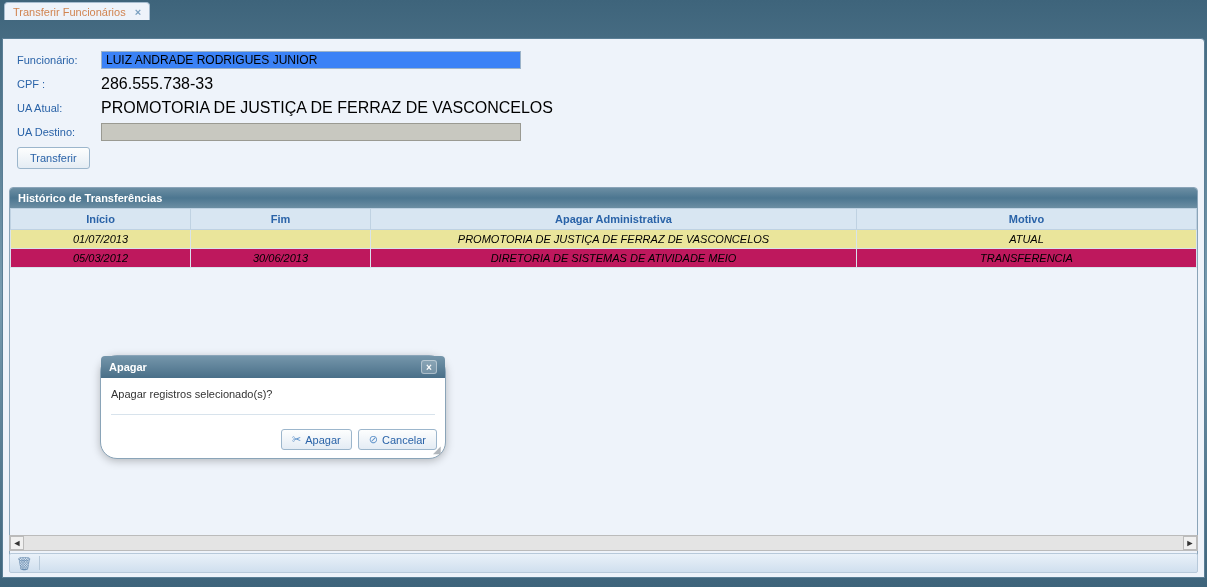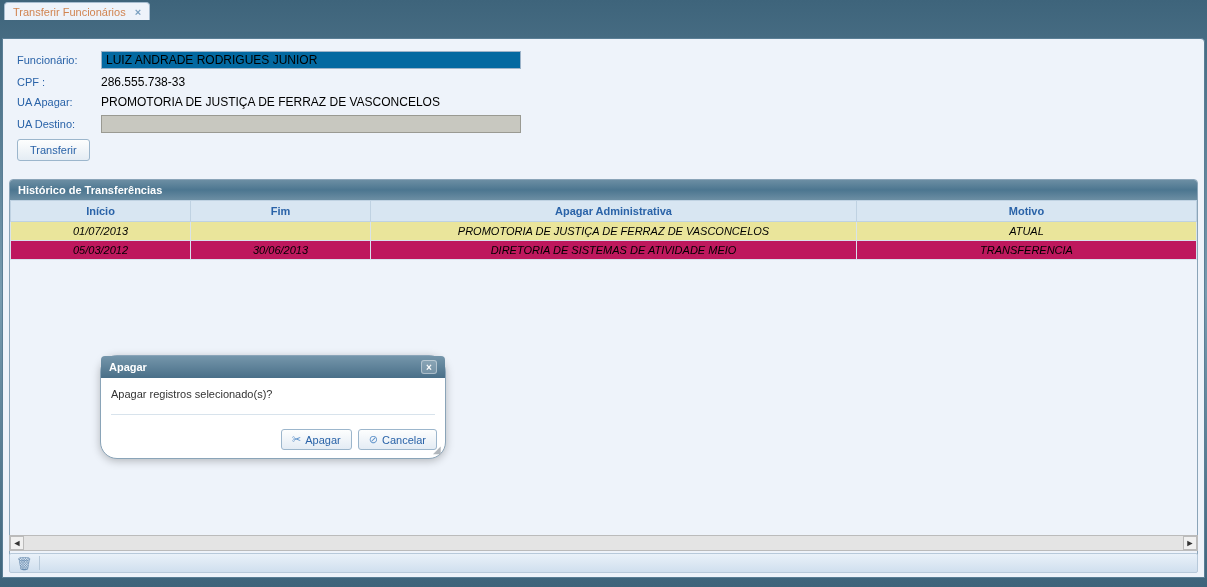--- a/index.html
+++ b/index.html
@@ -43,24 +43,24 @@
     height: 540px;
     position: relative;
   }
   .form-area { padding: 12px 14px 6px 14px; }
   .form-row { display: flex; align-items: center; margin-bottom: 6px; }
   .form-label {
     width: 84px;
     color: #2a63a8;
     font-size: 11px;
   }
-  .form-value { color: #000; font-size: 12px; }
+  .form-value { color: #000; font-size: 16px; }
   input.text-input {
     border: 1px solid #9cb3c9;
-    background: #0369a1;
+    background: #3b82f6;
     height: 18px;
     padding: 0 4px;
     font-size: 12px;
     font-family: inherit;
   }
   input.gray-input {
     background: #c8c8c0;
     border: 1px solid #9a9a92;
     height: 18px;
   }
@@ -237,21 +237,21 @@
   <div class="form-area">
     <div class="form-row">
       <div class="form-label">Funcionário:</div>
       <input type="text" class="text-input" style="width: 420px;" value="LUIZ ANDRADE RODRIGUES JUNIOR">
     </div>
     <div class="form-row">
       <div class="form-label">CPF :</div>
       <div class="form-value">286.555.738-33</div>
     </div>
     <div class="form-row">
-      <div class="form-label">UA Apagar:</div>
+      <div class="form-label">UA Atual:</div>
       <div class="form-value">PROMOTORIA DE JUSTIÇA DE FERRAZ DE VASCONCELOS</div>
     </div>
     <div class="form-row">
       <div class="form-label">UA Destino:</div>
       <input type="text" class="text-input gray-input" style="width: 420px;" value="">
     </div>
     <div style="margin-top:6px">
       <button class="btn">Transferir</button>
     </div>
   </div>

